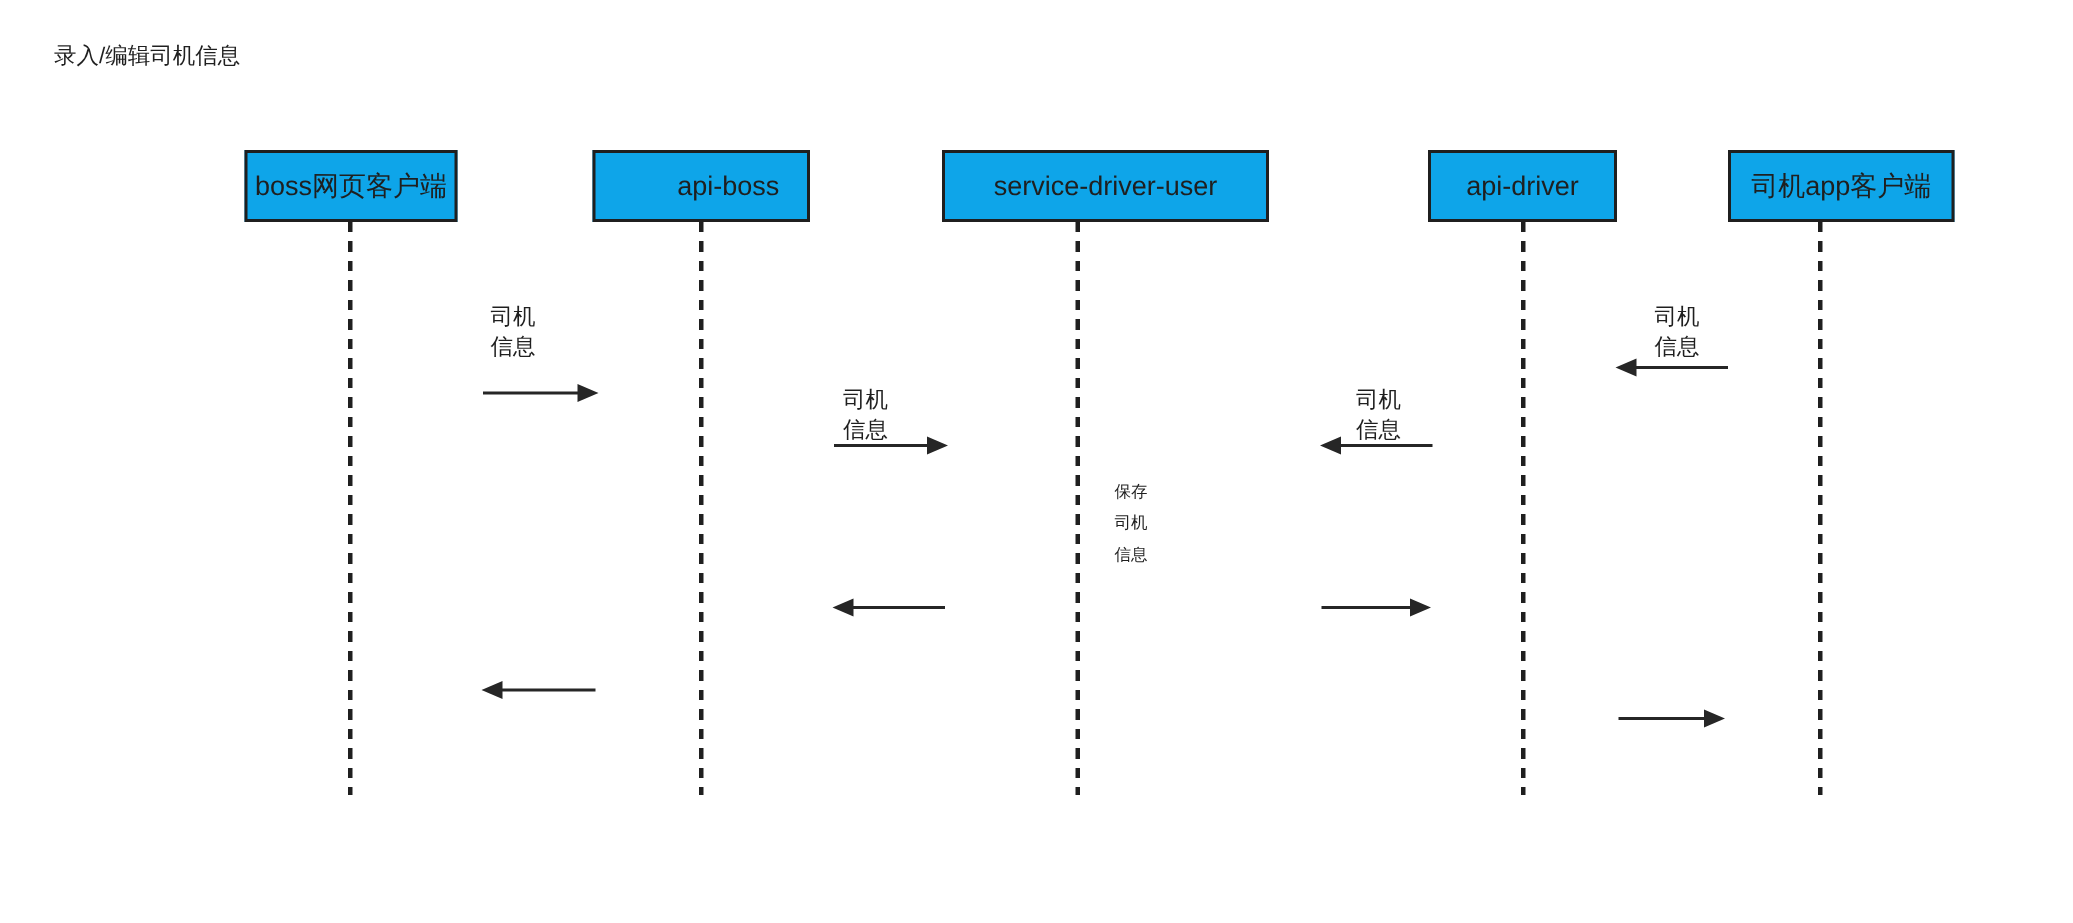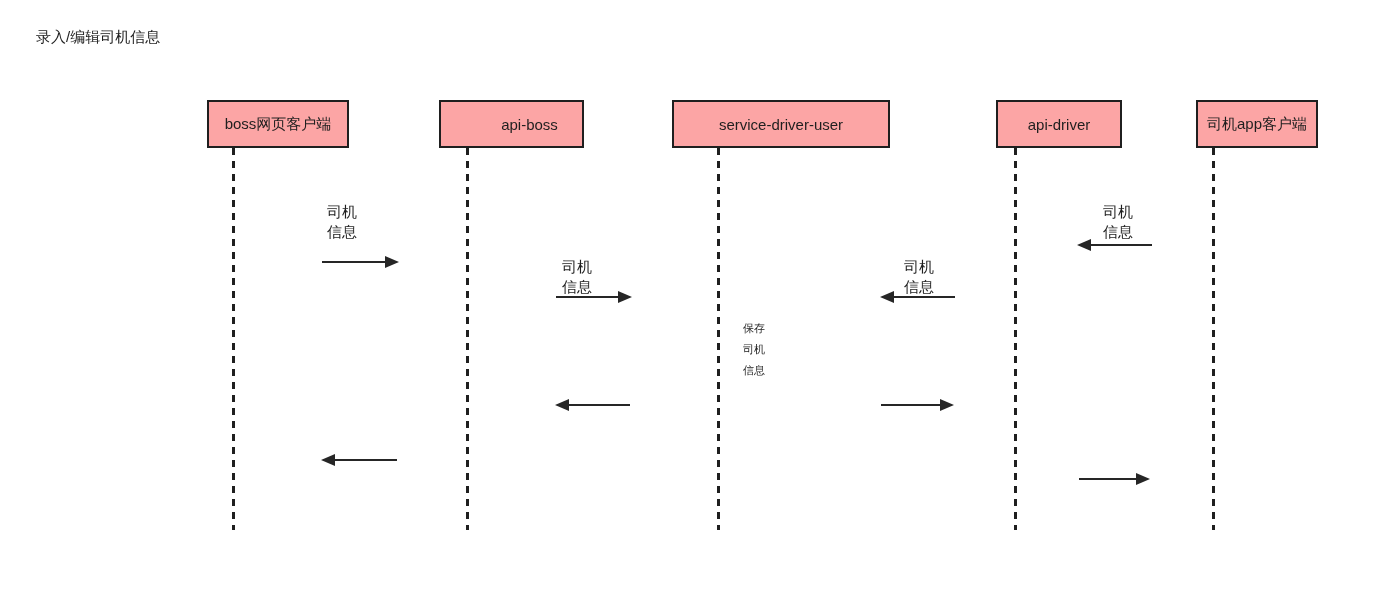--- a/index.html
+++ b/index.html
@@ -22,28 +22,27 @@
     top: 28px;
     font-size: 15px;
     color: #1f1f1f;
   }
   .actor {
     position: absolute;
     top: 100px;
     height: 48px;
     box-sizing: border-box;
     border: 2px solid #1f1f1f;
-    background: #fca5a5;
+    background: #0ea5e9;
     display: flex;
     align-items: center;
     justify-content: center;
-    font-size: 15px;
+    font-size: 18px;
     color: #1f1f1f;
     z-index: 2;
-    margin-left: 44px;
   }
   .lifeline {
     position: absolute;
     top: 148px;
     height: 382px;
     width: 3px;
     background: repeating-linear-gradient(
       to bottom,
       #1f1f1f 0px, #1f1f1f 7px,
       transparent 7px, transparent 13px
@@ -92,21 +91,21 @@
 <body>
 
 <div class="canvas">
 
   <div class="title">录入/编辑司机信息</div>
 
   <div class="actor" style="left:163px; width:142px;">boss网页客户端</div>
   <div class="actor" style="left:395px; width:145px;padding-left:36px;">api-boss</div>
   <div class="actor" style="left:628px; width:218px;">service-driver-user</div>
   <div class="actor" style="left:952px; width:126px;">api-driver</div>
-  <div class="actor" style="left:1152px; width:122px;">司机app客户端</div>
+  <div class="actor" style="left:1152px; width:151px;">司机app客户端</div>
 
   <div class="lifeline" style="left:232px;"></div>
   <div class="lifeline" style="left:466px;"></div>
   <div class="lifeline" style="left:717px;"></div>
   <div class="lifeline" style="left:1014px;"></div>
   <div class="lifeline" style="left:1212px;"></div>
 
   <div class="msg-label" style="left:327px; top:202px;">司机
 信息</div>
   <div class="msg-label" style="left:562px; top:257px;">司机

